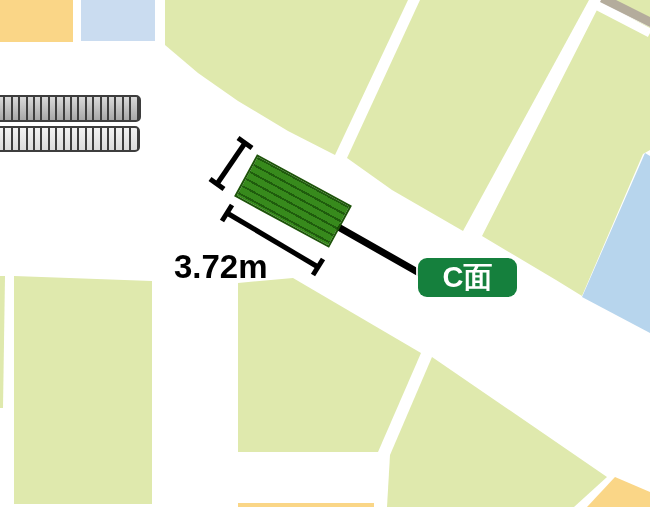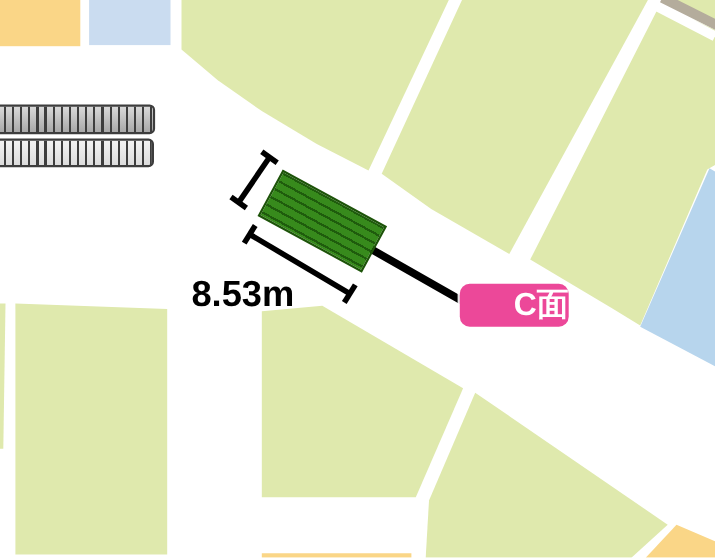--- a/index.html
+++ b/index.html
@@ -89,19 +89,19 @@
       <line x1="232" y1="205" x2="222" y2="221"></line>
       <line x1="323" y1="259" x2="313" y2="275"></line>
     </g>
   </svg>
 
   <div class="bar bar1"></div>
   <div class="bar bar2"></div>
 
   <div class="sign" style="background: repeating-linear-gradient(rgb(31, 92, 13) 0px, rgb(31, 92, 13) 2px, rgb(55, 138, 28) 2px, rgb(55, 138, 28) 8px);"></div>
 
-  <div class="dim-label l675">8.53m</div>
+  <div class="dim-label l675">3.72m</div>
 
-  <div class="badge" style="background: #ec4899; justify-content: flex-end;">
+  <div class="badge" style="background: #15803d;">
     <span>C面</span>
   </div>
 
 </div>
 
 </body></html>

